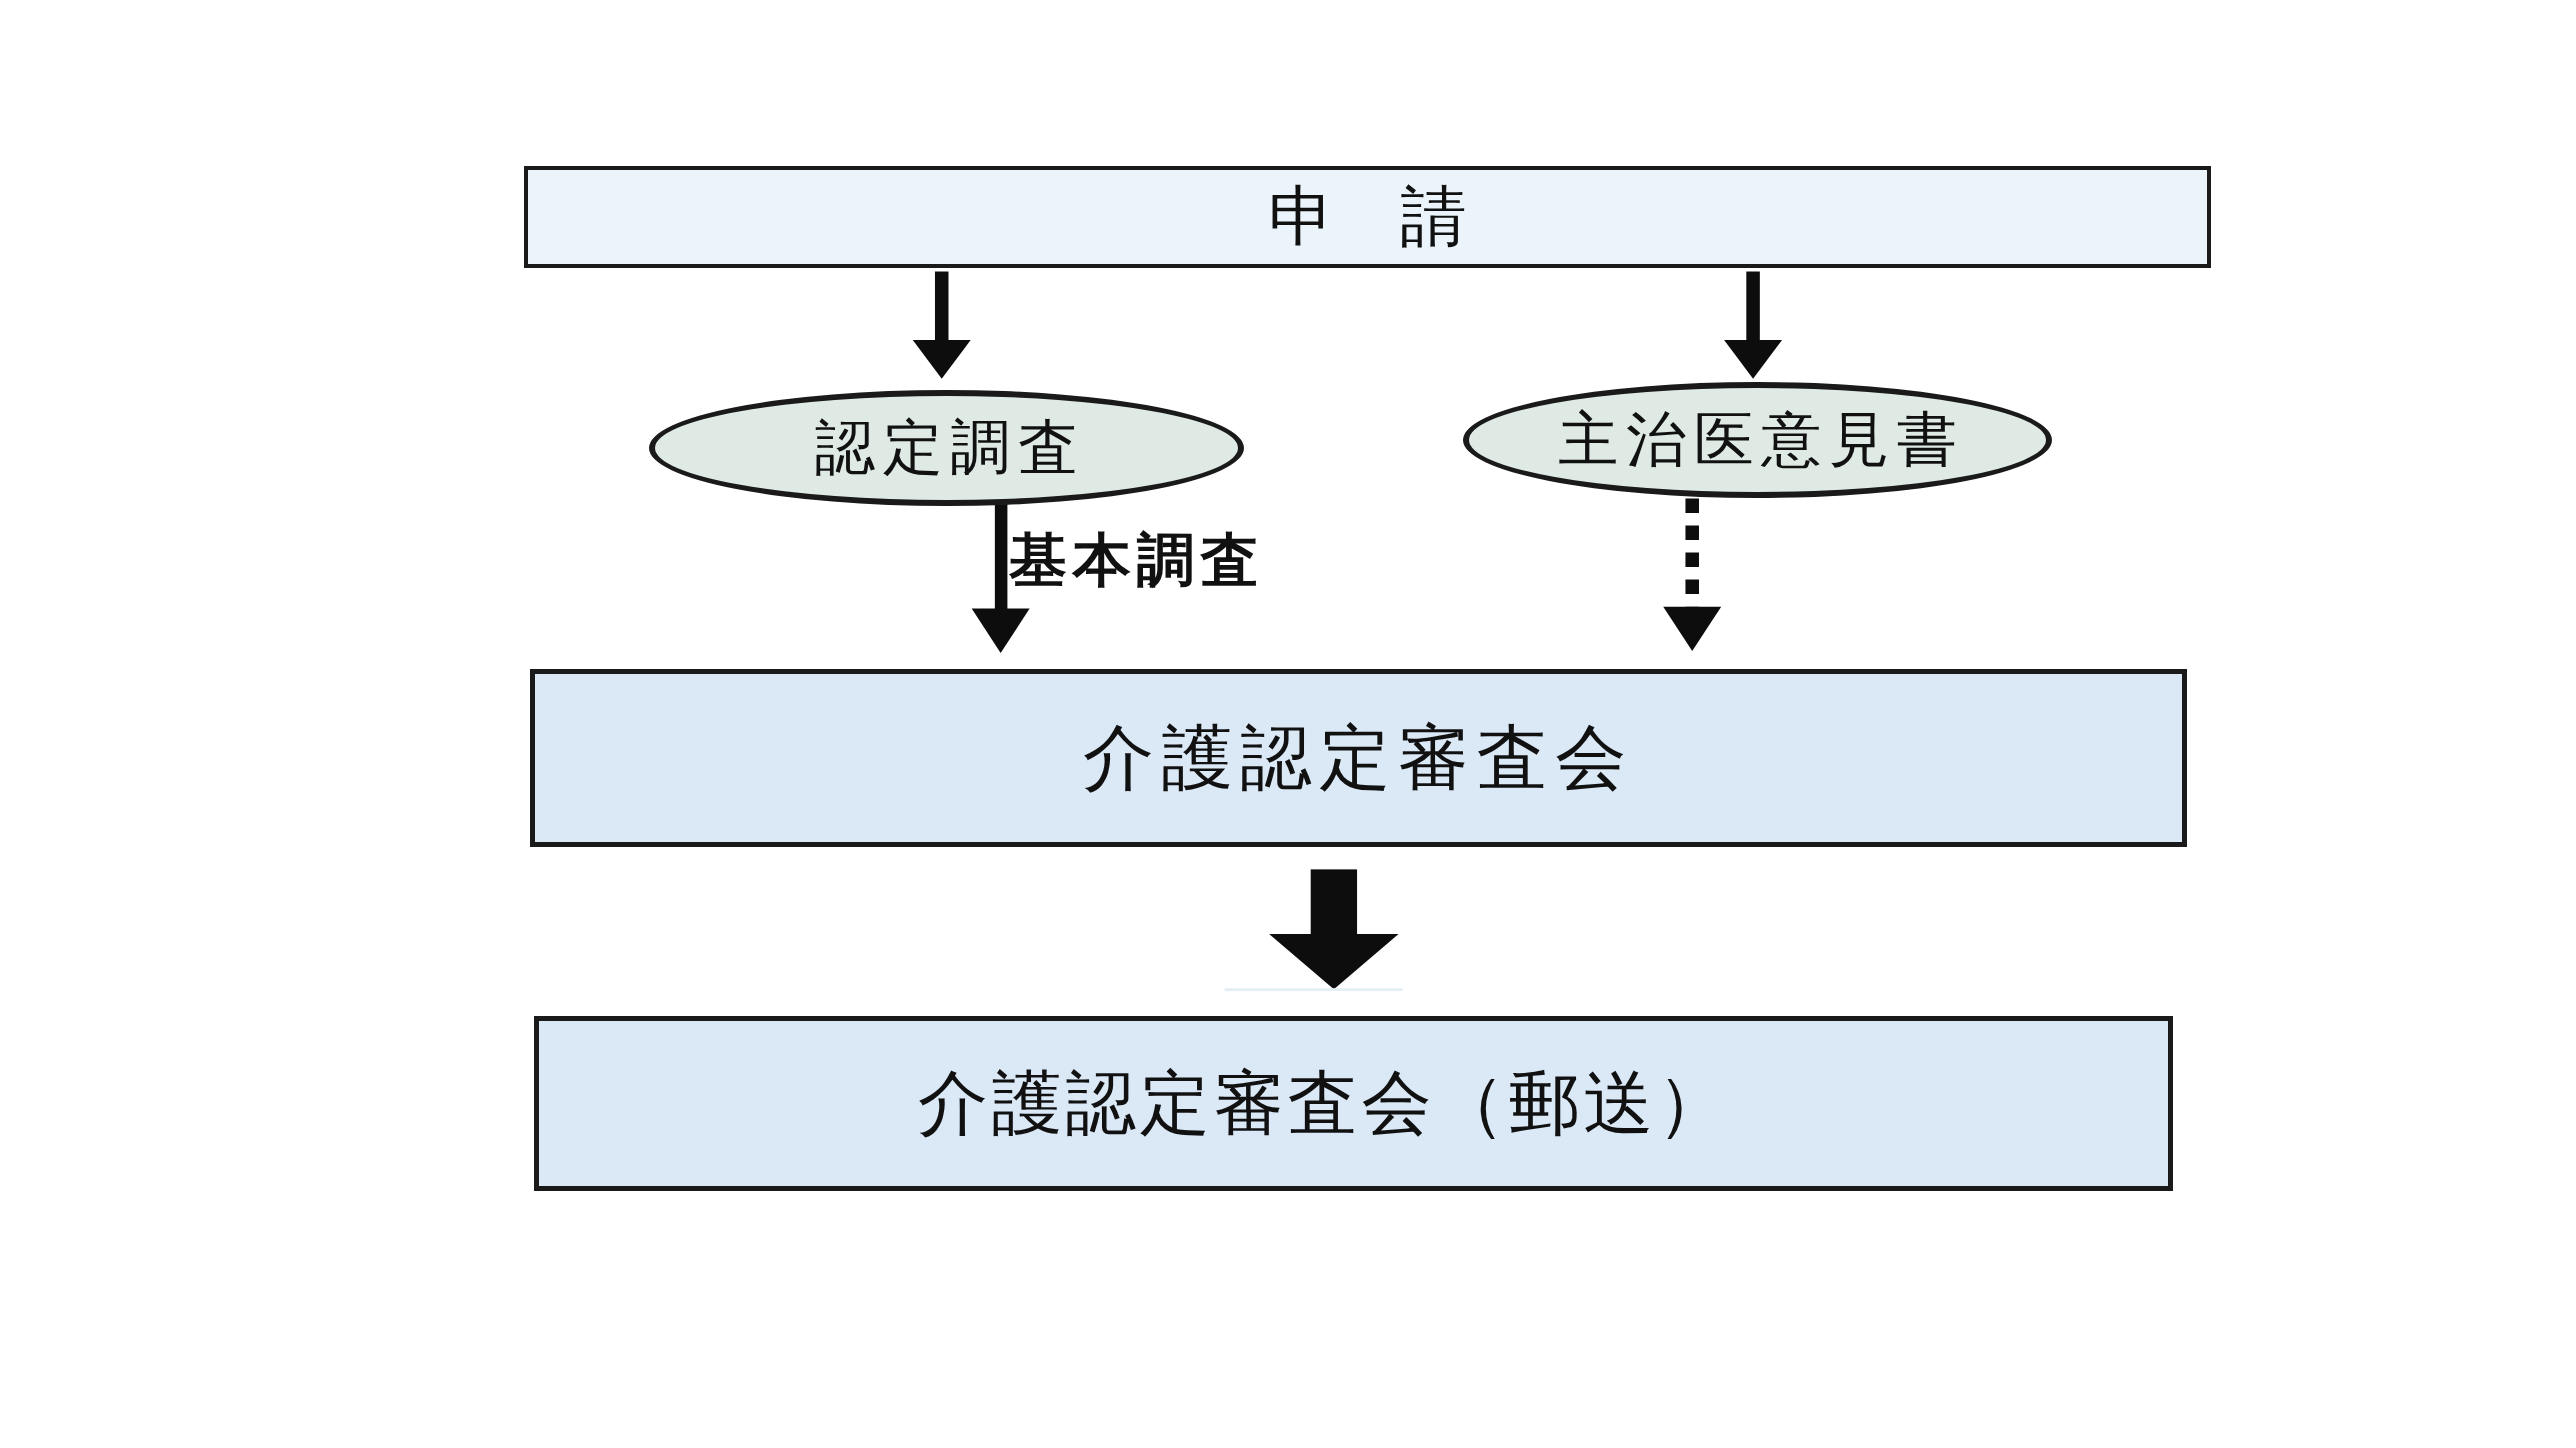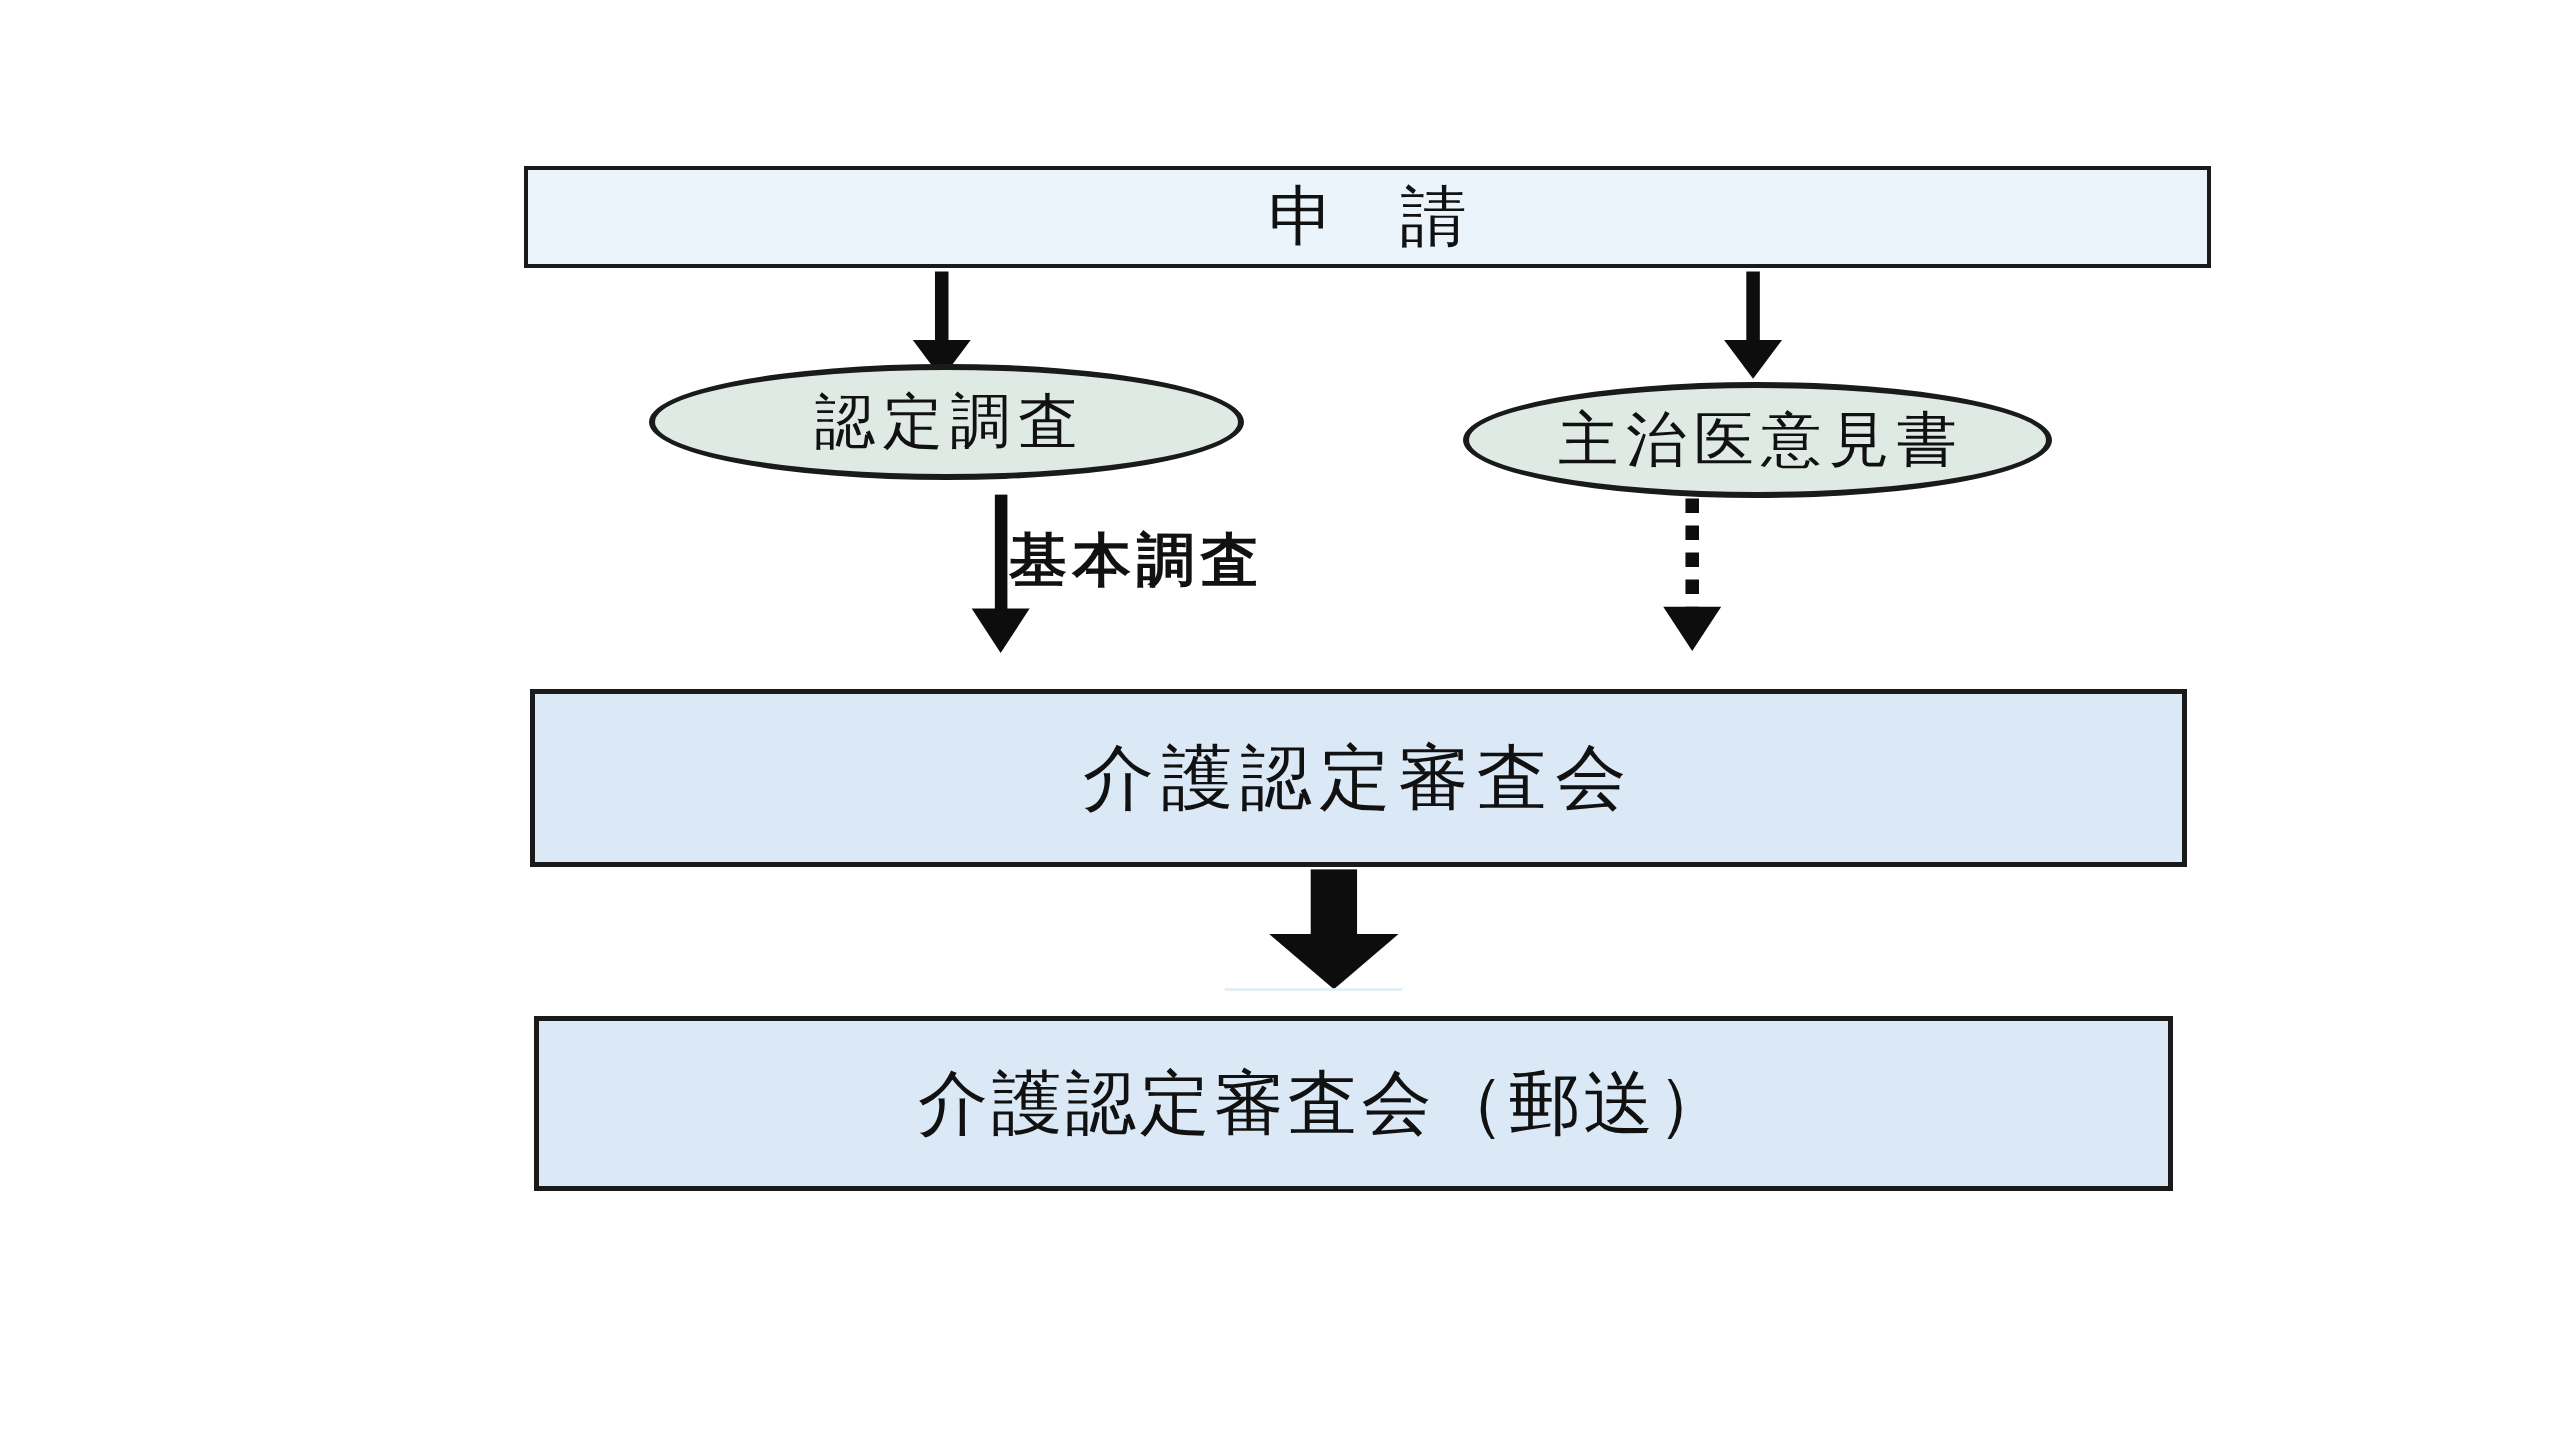--- a/index.html
+++ b/index.html
@@ -34,34 +34,34 @@
     border-width:4.8px;
     font-size:66px;
   }
   .ellipse{
     background:var(--ellipse-fill);
     border:6.8px solid var(--border);
     border-radius:50%;
     font-size:60px;letter-spacing:7.7px;text-indent:7.7px;
   }
   .ellipse-survey{
-    left:649px;top:364px;width:595px;height:116px;
+    left:649px;top:390px;width:595px;height:116px;
   }
   .ellipse-physician{
     left:1463px;top:382px;width:589px;height:116px;font-family:Liberation Mono, monospace;
   }
   .edge-label{
     position:absolute;left:1009px;top:522px;
     font-size:58px;letter-spacing:5.8px;color:var(--text);
     white-space:nowrap;
     font-weight:bold;
   }
   .box-board{
     left:530px;top:669px;width:1657px;height:178px;
-    font-size:71px;letter-spacing:7.7px;margin-top:20px;
+    font-size:71px;letter-spacing:7.7px;
   }
   .box-result{
     left:534px;top:1016px;width:1639px;height:175px;
     font-size:70px;letter-spacing:3.9px;
   }
   .box-result .node-label{transform:translateX(-29px);}
   .node-label{white-space:nowrap;}
   #connector-layer{
     position:absolute;left:0;top:0;width:2576px;height:1449px;
     pointer-events:none;

